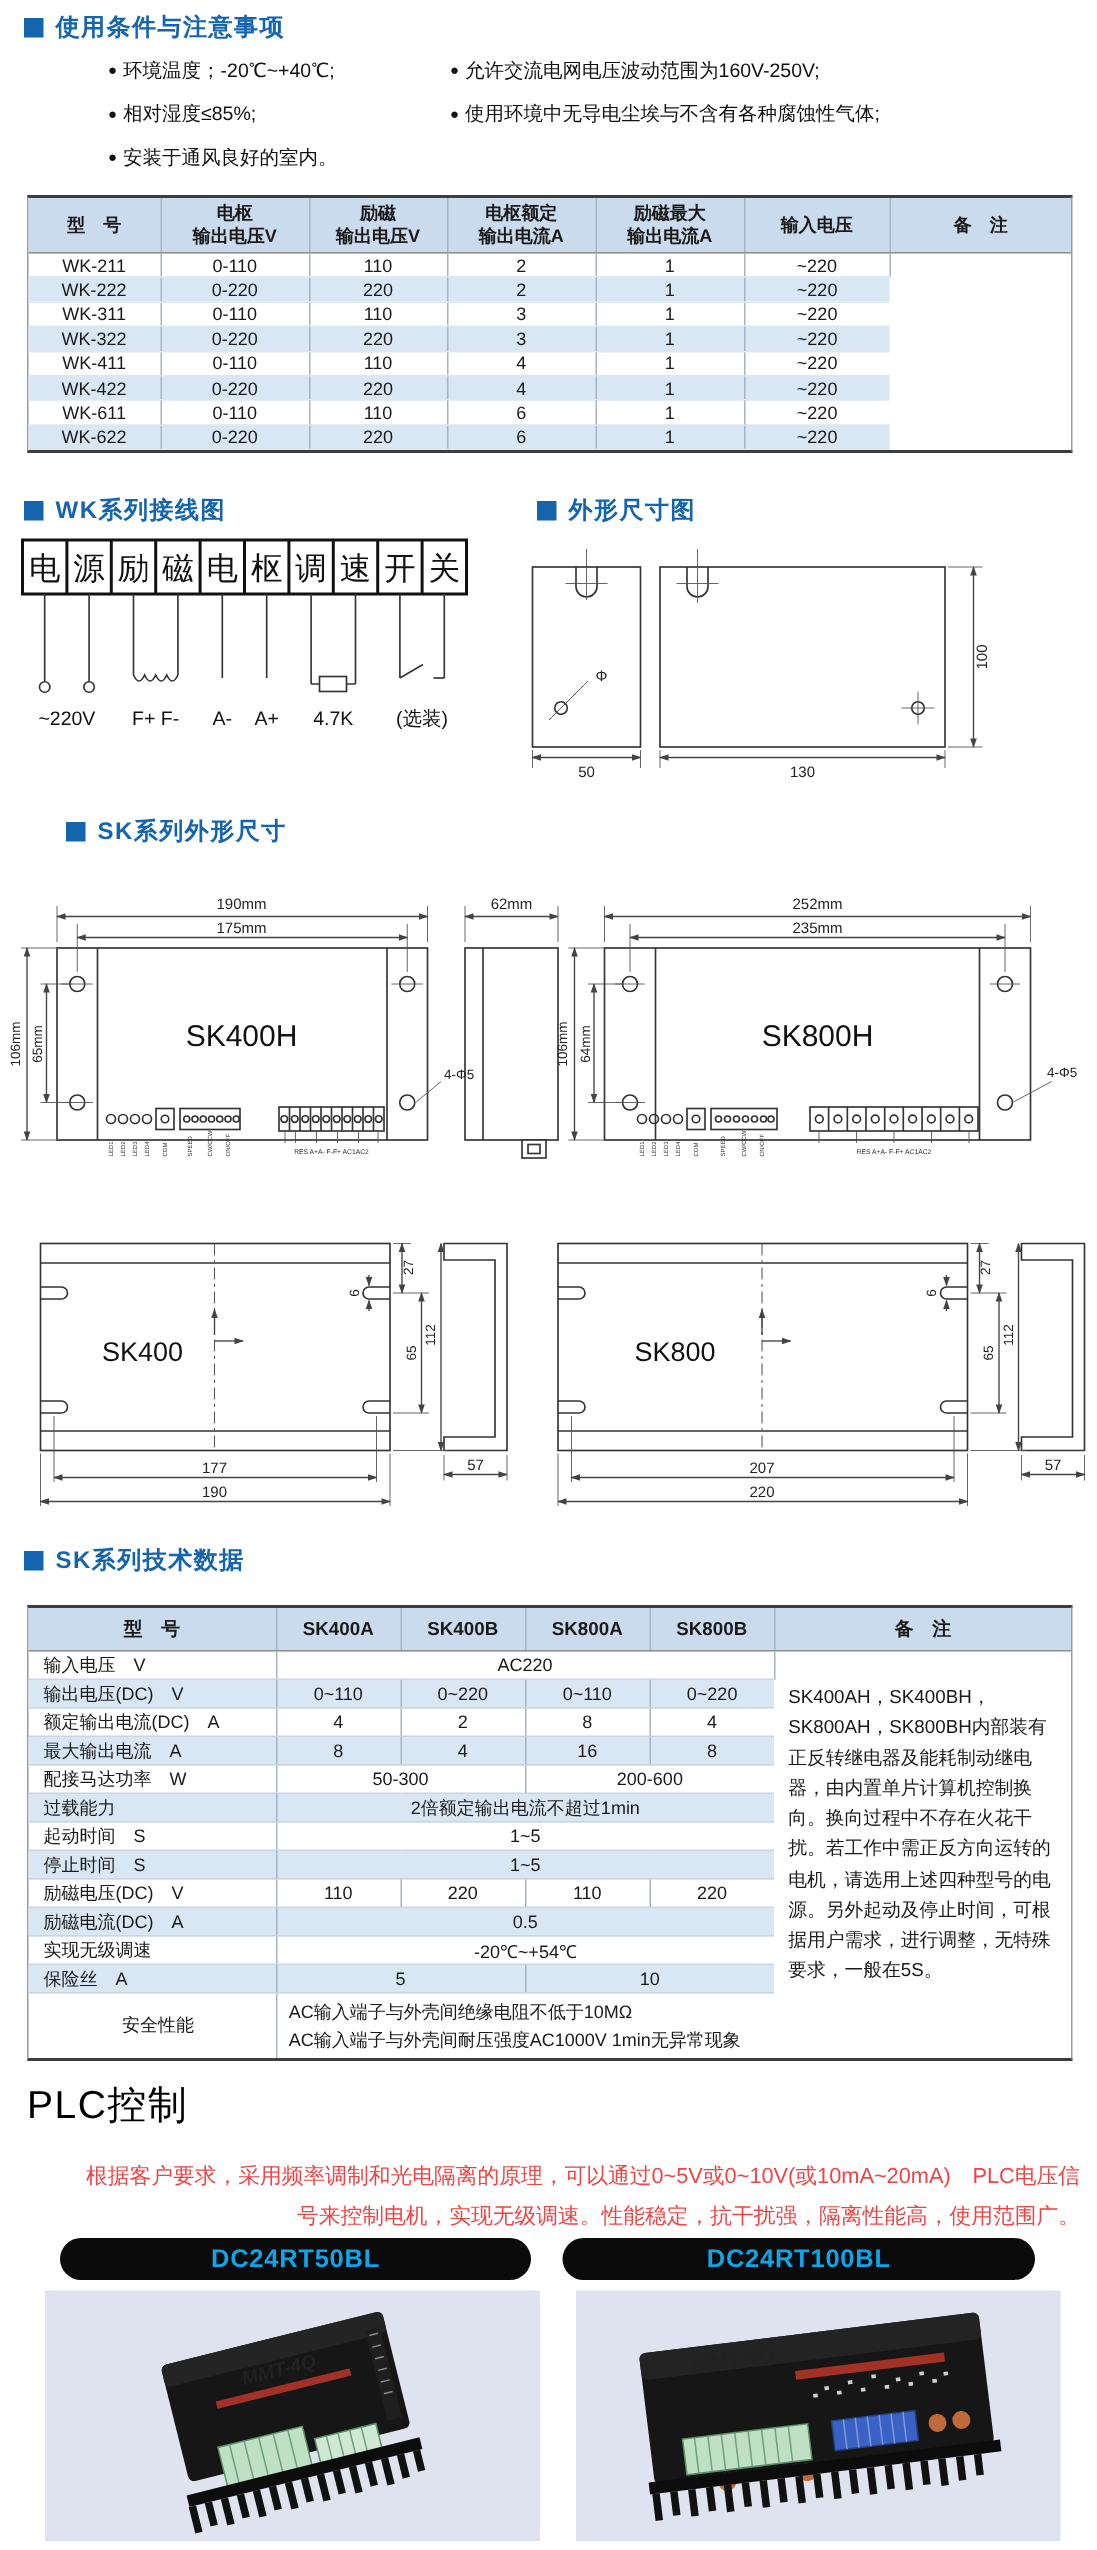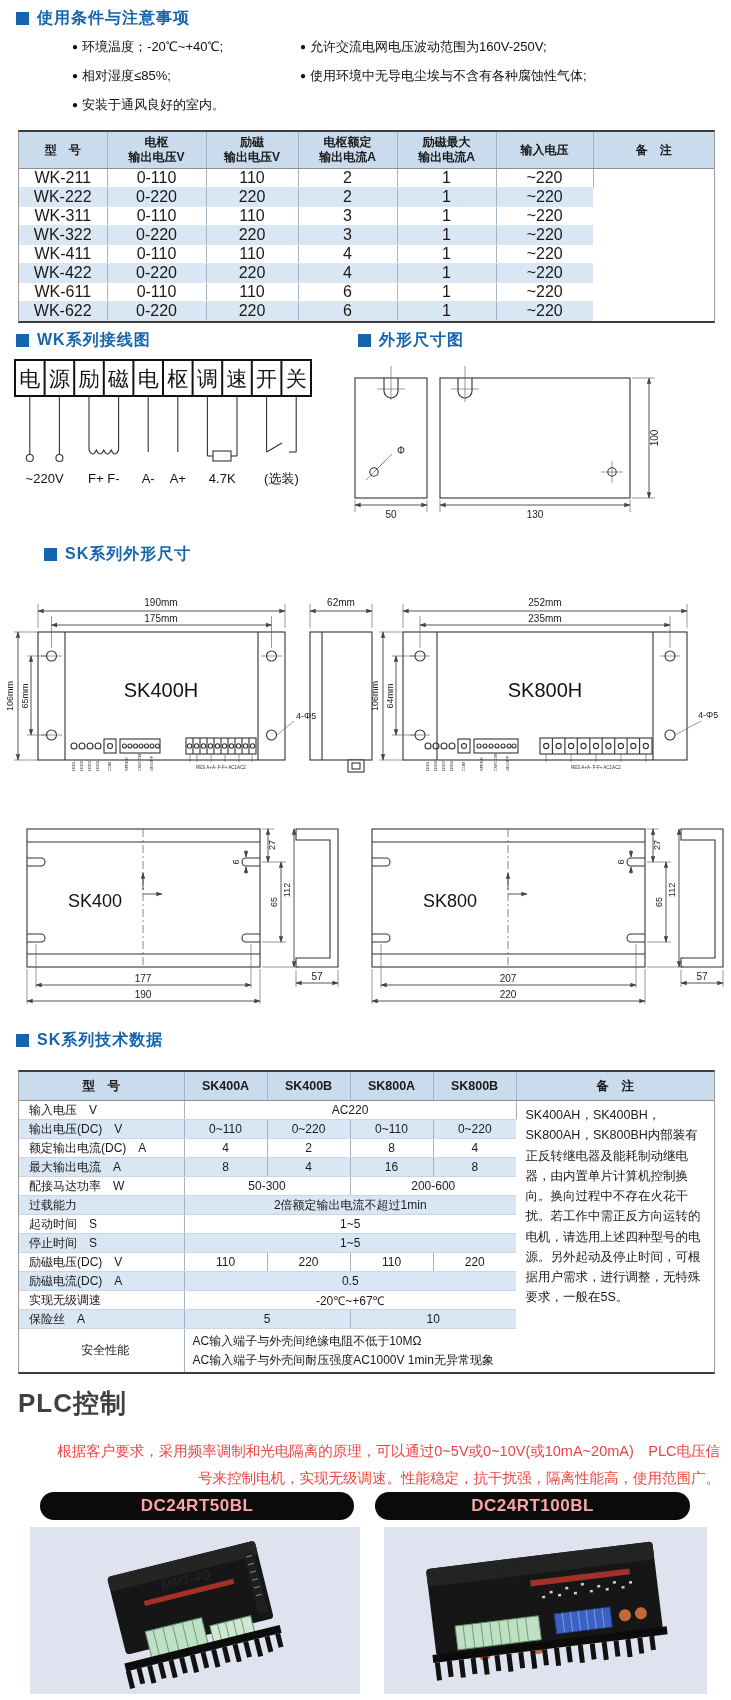--- a/index.html
+++ b/index.html
@@ -19,31 +19,31 @@
   
   .tbl-wrap{position:absolute;left:18px;width:695px;
             border-top:2px solid #3d3d3d;border-bottom:2px solid #3d3d3d;
             border-left:1px solid #9a9a9a;border-right:1px solid #9a9a9a;background:#fff;}
   table{border-collapse:collapse;width:100%;table-layout:fixed;}
   th,td{border-right:1px solid #a5b4c4;}
   th:last-child,td:last-child{border-right:none;}
   .wk th{background:#c9dbec;height:36px;font-size:12px;font-weight:bold;text-align:center;
          border-bottom:1px solid #8f8f8f;padding:0;}
   .wk th .hl{line-height:1.25;}
-  .wk td{height:15.4px;font-size:16px;text-align:center;padding:0;border-bottom:1px solid #dde7f0;}
+  .wk td{height:15.4px;font-size:12px;text-align:center;padding:0;border-bottom:1px solid #dde7f0;}
   .wk tr.alt td{background:#d9e7f4;}
   .wk td.rmk{background:#fff;border-bottom:none;}
 
   .sk th{background:#c9dbec;height:28px;font-size:12.5px;font-weight:bold;text-align:center;
          border-bottom:1px solid #8f8f8f;padding:0;}
   .sk td{height:18px;font-size:12px;text-align:center;padding:0 2px;border-bottom:1px solid #c9d5e0;}
   .sk td.lbl{text-align:left;padding-left:10px;}
   .sk tr.alt td{background:#d9e7f4;}
   .sk td.rmk{background:#fff;text-align:left;vertical-align:top;font-size:12.5px;
-             line-height:1.62;padding:4px 8px 0 9px;border-bottom:none;}
+             line-height:1.62;padding:20px 8px 0 9px;border-bottom:none;}
   .sk td.safety{ text-align:left;padding:3px 0 3px 8px;font-size:12px;line-height:1.55;border-bottom:none;}
   .sk tr.last td{border-bottom:none;}
 
   
   .dwg-svg{position:absolute;}
   svg text{font-family:"Liberation Sans",sans-serif;fill:#222;}
   .dtx{font-size:10px;}
   .dtx9{font-size:9px;}
   .lab{font-size:20px;fill:#111;}
   .lab18{font-size:18px;fill:#111;}
@@ -53,25 +53,25 @@
   .px5{font-size:4.5px;fill:#333;}
   .dwg{fill:none;stroke:#333;stroke-width:1.1;}
   .dwg2{fill:none;stroke:#111;stroke-width:2;}
   .thin{fill:none;stroke:#555;stroke-width:0.6;}
   .dln{stroke:#444;stroke-width:0.9;fill:none;
        marker-start:url(#arr);marker-end:url(#arr);}
   .aln{stroke:#444;stroke-width:0.9;fill:none;marker-end:url(#arr);}
   .cl{stroke:#555;stroke-width:0.7;fill:none;stroke-dasharray:8 3 2 3;}
 
   
-  .plc-title{position:absolute;left:18px;top:1386px;font-size:26px;font-weight:bold;
-             color:#404040;letter-spacing:1px;}
+  .plc-title{position:absolute;left:18px;top:1386px;font-size:26px;font-weight:normal;
+             color:#000000;letter-spacing:1px;}
   .plc-para{position:absolute;left:18px;top:1438px;width:702px;font-size:14.5px;
             line-height:1.85;color:#ef4444;text-indent:2.2em;text-align:right;}
-  .pill{position:absolute;height:28px;border-radius:14px;background:#0b0b0b;color:#fca5a5;
+  .pill{position:absolute;height:28px;border-radius:14px;background:#0b0b0b;color:#0ea5e9;
         font-weight:bold;font-size:17px;display:flex;align-items:center;justify-content:center;
         letter-spacing:0.5px;}
   .photo{position:absolute;top:1527px;height:167px;background:#dfe3ef;}
 </style>
 </head>
 <body>
 
 <div class="page">
 
   <div class="sec-h" style="left:16px;top:8px">
@@ -621,21 +621,21 @@
         <td>220</td>
         <td>110</td>
         <td>220</td>
       </tr>
       <tr class="alt">
         <td class="lbl">励磁电流(DC)　A</td>
         <td colspan="4">0.5</td>
       </tr>
       <tr>
         <td class="lbl">实现无级调速</td>
-        <td colspan="4">-20℃~+67℃</td>
+        <td colspan="4">-20℃~+54℃</td>
       </tr>
       <tr class="alt">
         <td class="lbl">保险丝　A</td>
         <td colspan="2">5</td>
         <td colspan="2">10</td>
       </tr>
       <tr class="last">
         <td class="lbl" style="text-align:center">安全性能</td>
         <td class="safety" colspan="4">
           <div>AC输入端子与外壳间绝缘电阻不低于10MΩ</div>

